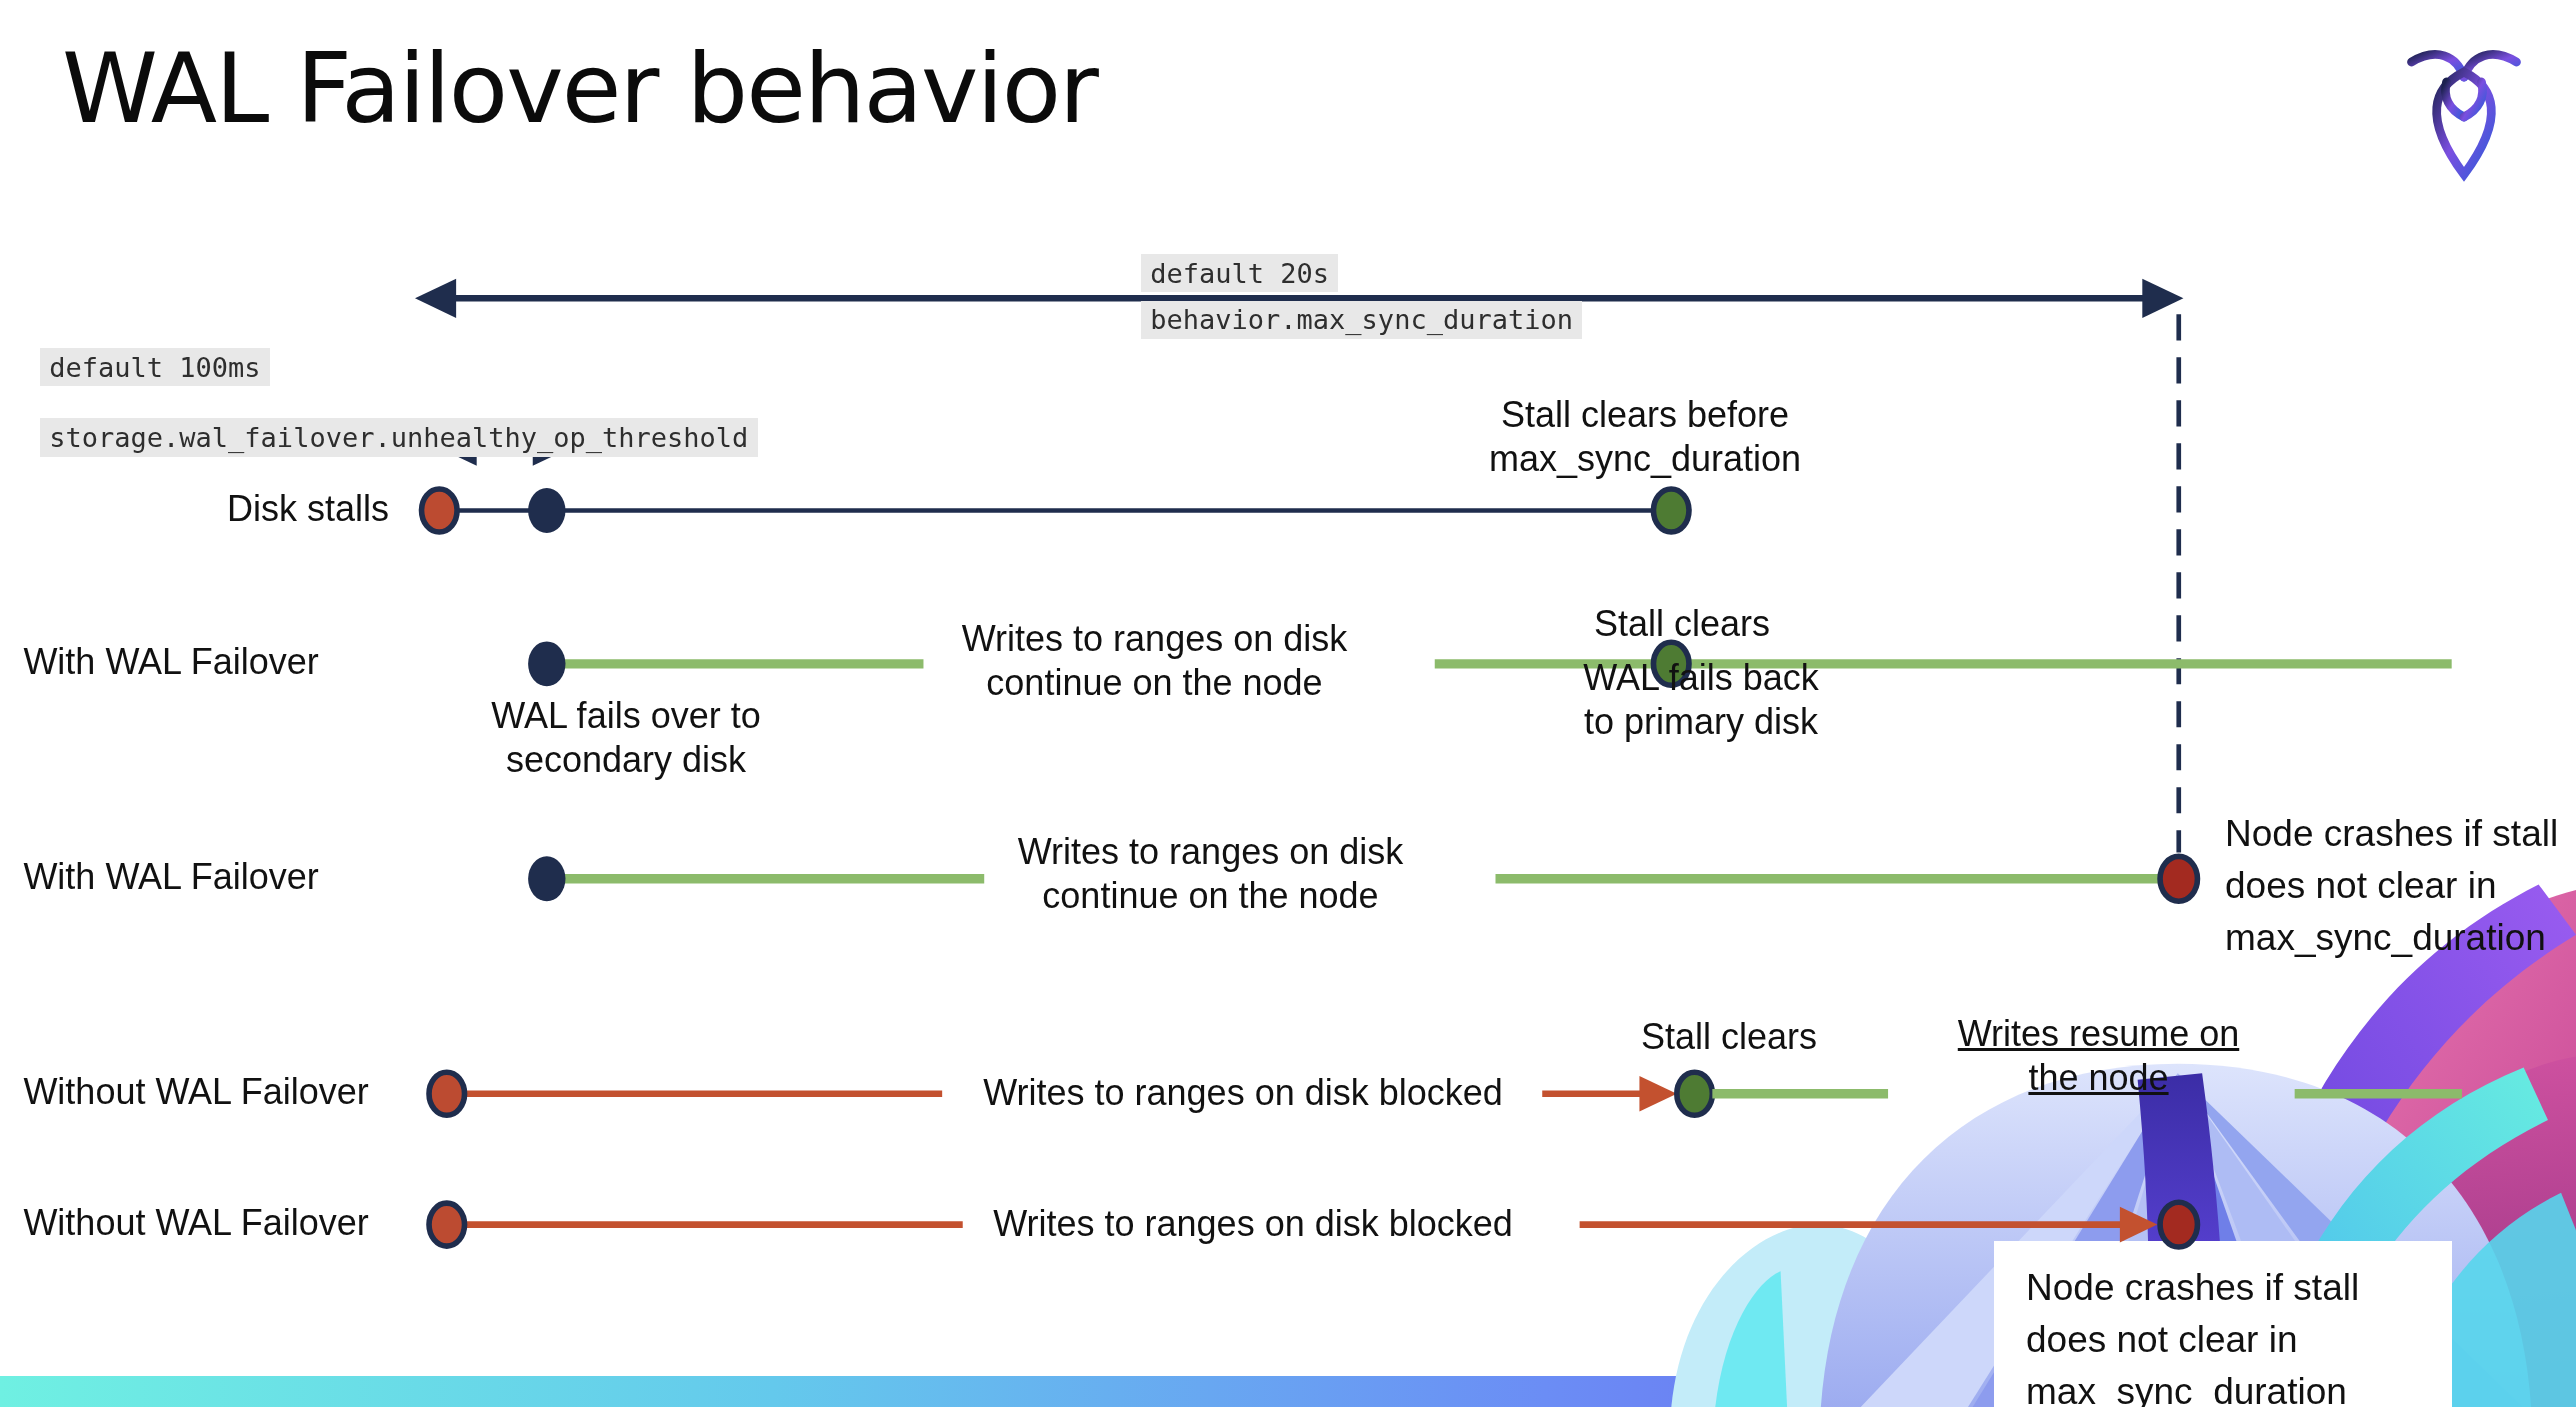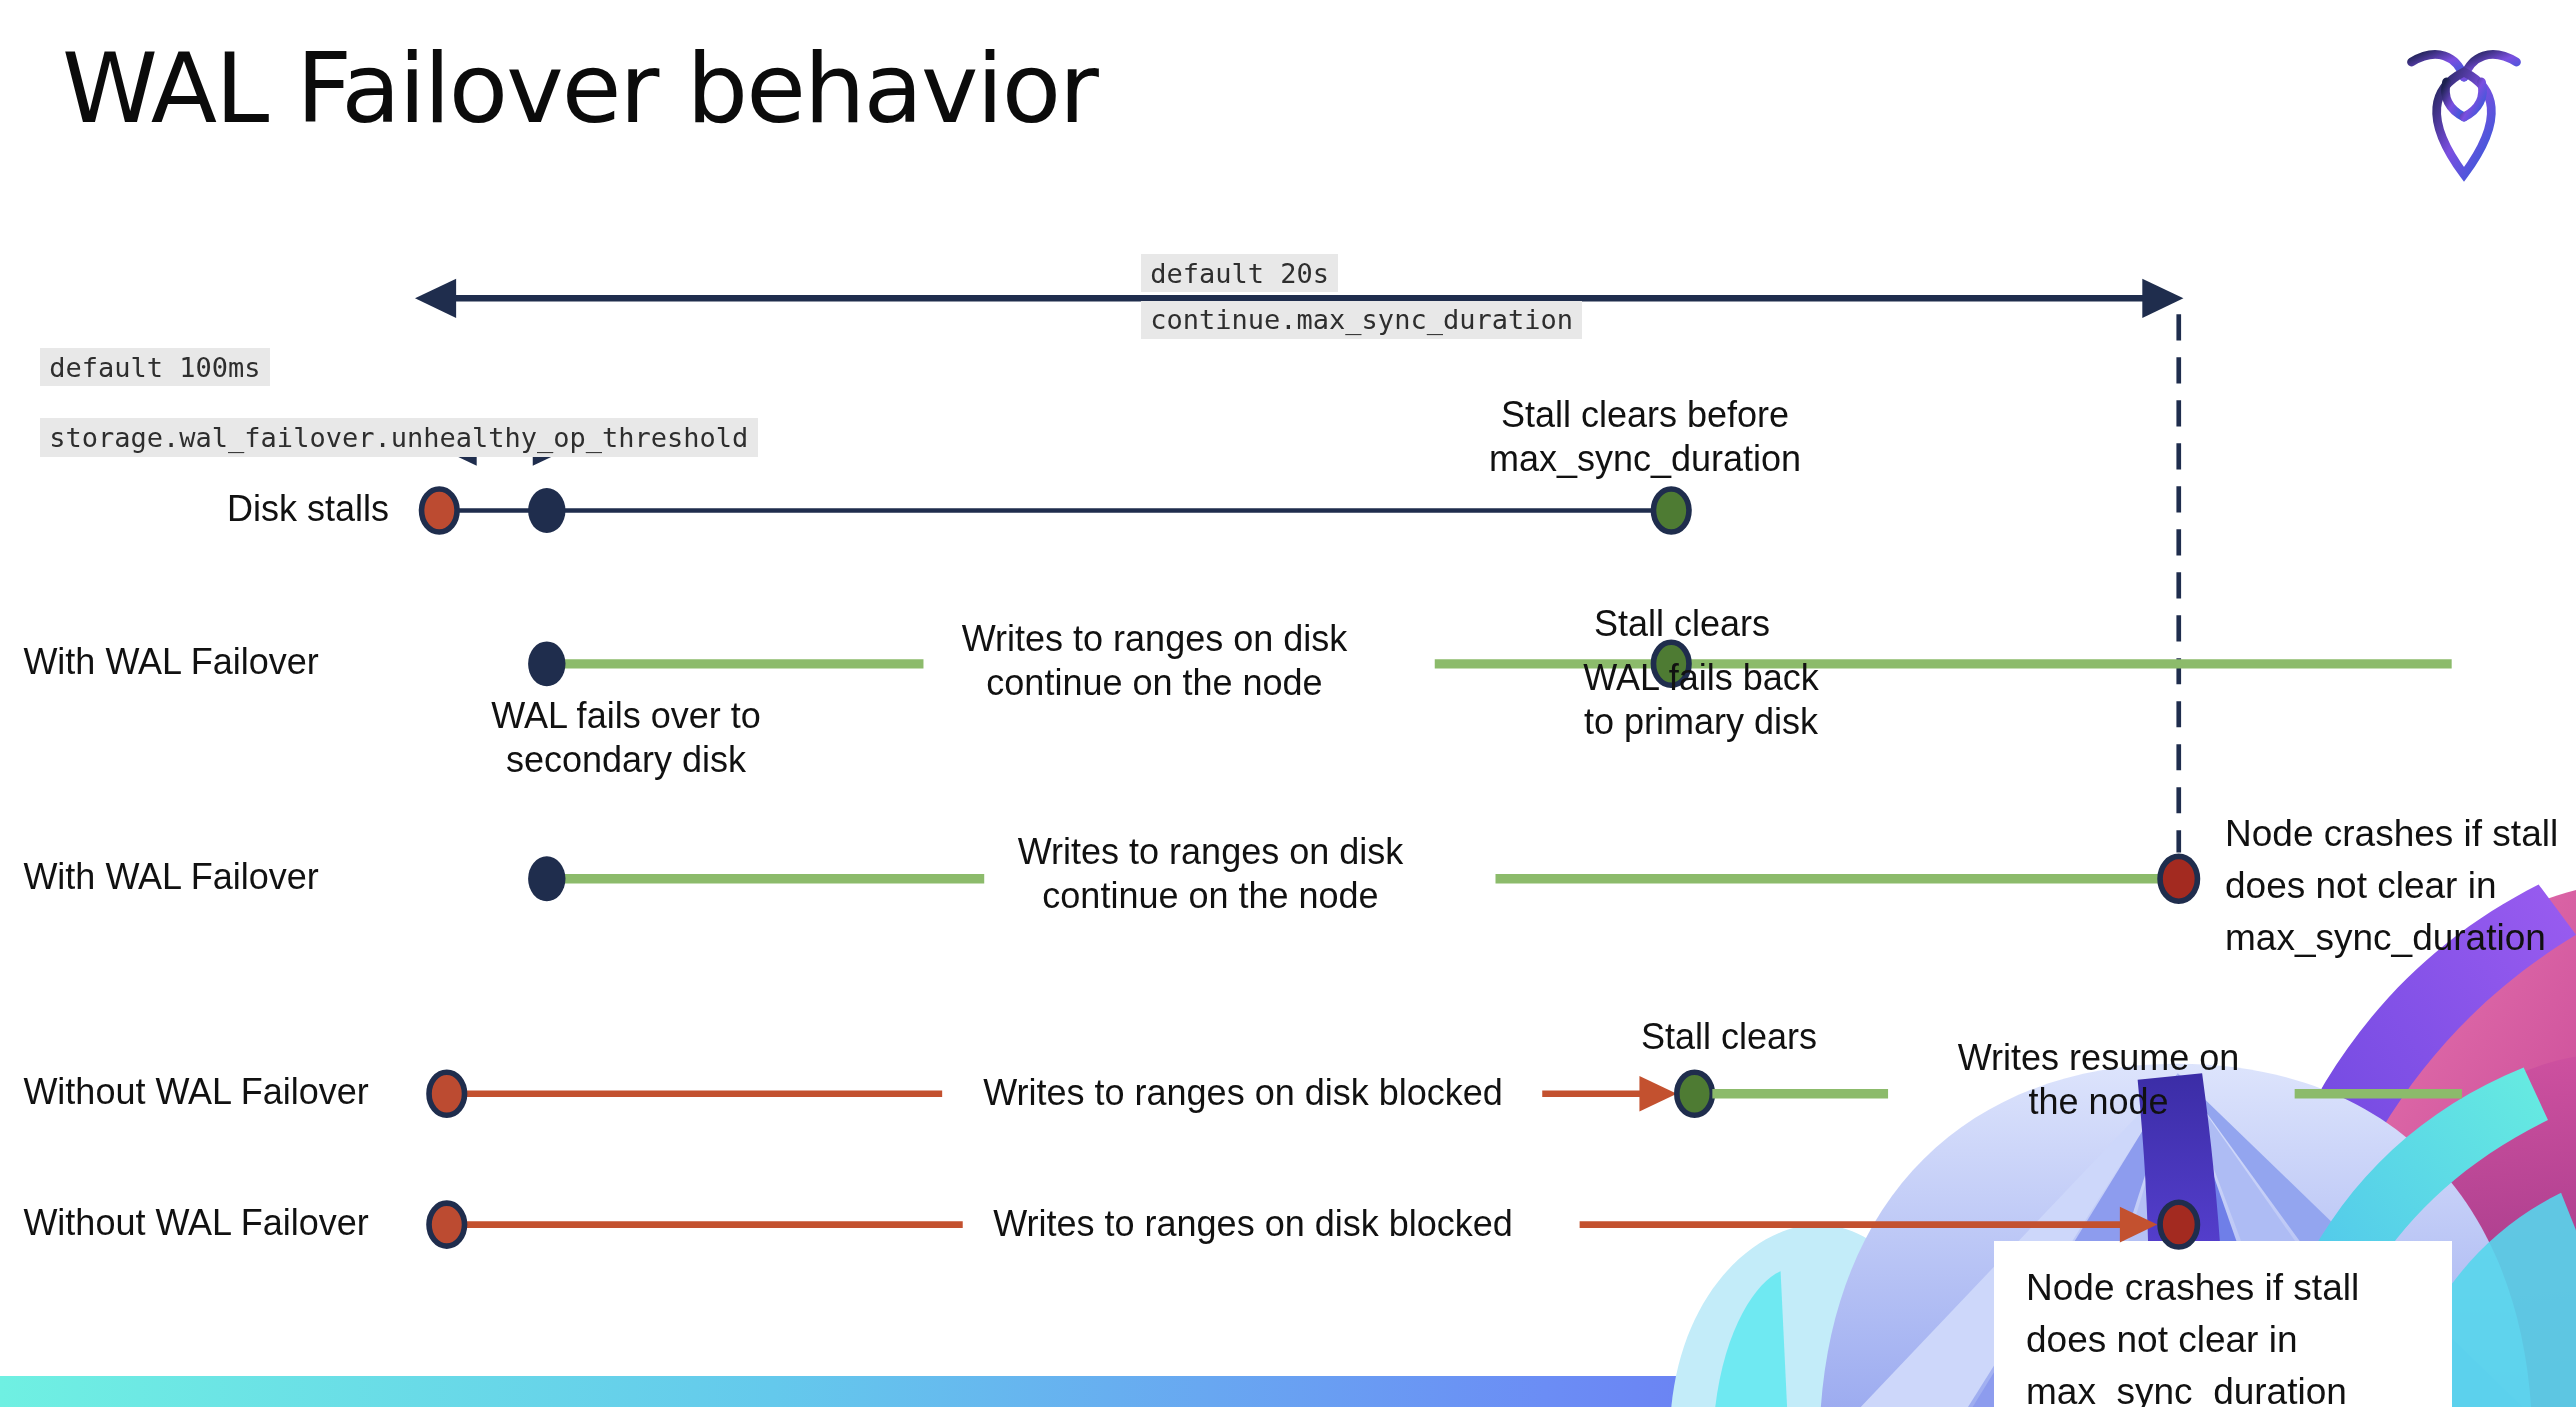--- a/index.html
+++ b/index.html
@@ -158,21 +158,21 @@
       <path d="M92,20 C72,8 56,15 50,32"></path>
       <path d="M50,28 C74,40 84,64 50,110 C16,64 26,40 50,28 Z"></path>
       <path d="M50,108 L50,64"></path>
       <path d="M50,64 C38,58 33,48 36,36"></path>
       <path d="M50,64 C62,58 67,48 64,36"></path>
     </g>
   </svg>
 
   <div class="abs code-callout" style="left:1141px;top:254px;">
     <span class="code-line">default 20s</span>
-    <span class="code-line">continue.max_sync_duration</span>
+    <span class="code-line">behavior.max_sync_duration</span>
   </div>
   <div class="abs code-callout" style="left:40px;top:348px;gap:32px;">
     <span class="code-line">default 100ms</span>
     <span class="code-line">storage.wal_failover.unhealthy_op_threshold</span>
   </div>
 
   <div class="abs rowlabel right" style="left:140px;top:488px;width:249px;">Disk stalls</div>
   <div class="abs rowlabel" style="left:23.4px;top:641px;">With WAL Failover</div>
   <div class="abs rowlabel" style="left:23.4px;top:856px;">With WAL Failover</div>
   <div class="abs rowlabel" style="left:23.4px;top:1071px;">Without WAL Failover</div>
@@ -190,19 +190,19 @@
 to primary disk</div>
 
   <div class="abs note center" style="left:1000px;top:830px;width:421px;">Writes to ranges on disk
 continue on the node</div>
   <div class="abs crashnote" style="left:2225px;top:808px;width:374px;">Node crashes if stall
 does not clear in
 max_sync_duration</div>
 
   <div class="abs note center" style="left:953px;top:1071px;width:580px;">Writes to ranges on disk  blocked</div>
   <div class="abs note center" style="left:1589px;top:1015px;width:280px;">Stall clears</div>
-  <div class="abs note center" style="left:1916px;top:1036px;width:365px;">Writes resume on
+  <div class="abs note center" style="left:1916px;top:1012px;width:365px;text-decoration:underline;">Writes resume on
 the node</div>
 
   <div class="abs note center" style="left:963px;top:1202px;width:580px;">Writes to ranges on disk  blocked</div>
 
 </div>
 
 
 </body></html>

